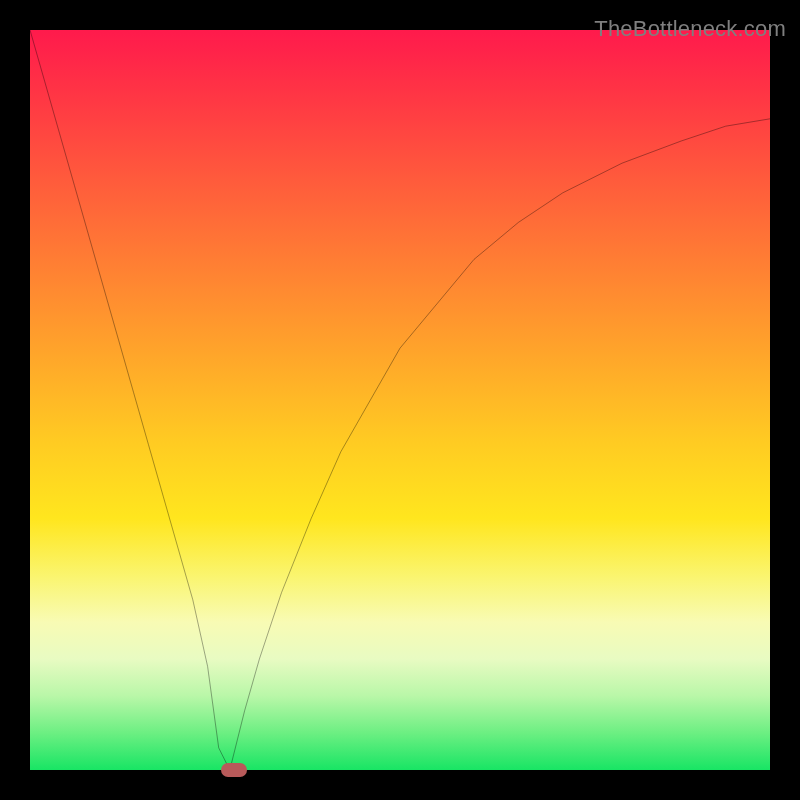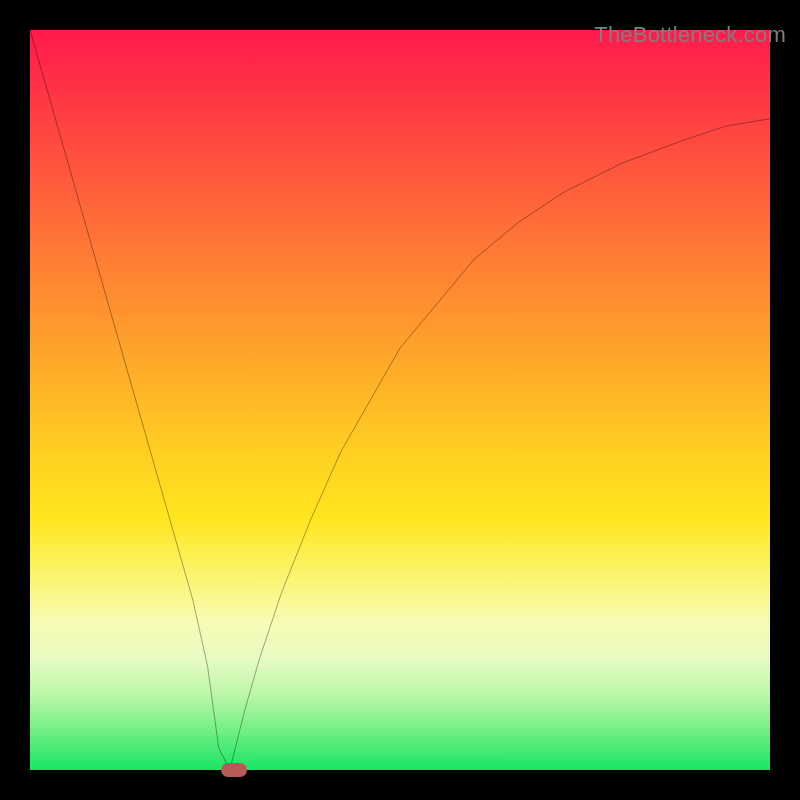--- a/index.html
+++ b/index.html
@@ -51,21 +51,21 @@
   .marker {
     position: absolute;
     width: 26px;
     height: 14px;
     border-radius: 8px;
     background: #b85a5a;
     transform: translate(-50%, -50%);
   }
   .watermark {
     position: absolute;
-    top: 22px;
+    top: 16px;
     right: 14px;
     color: #7f7f7f;
     font-size: 22px;
     letter-spacing: 0.2px;
     font-weight: 500;
   }
 </style>
 </head>
 <body>
 

